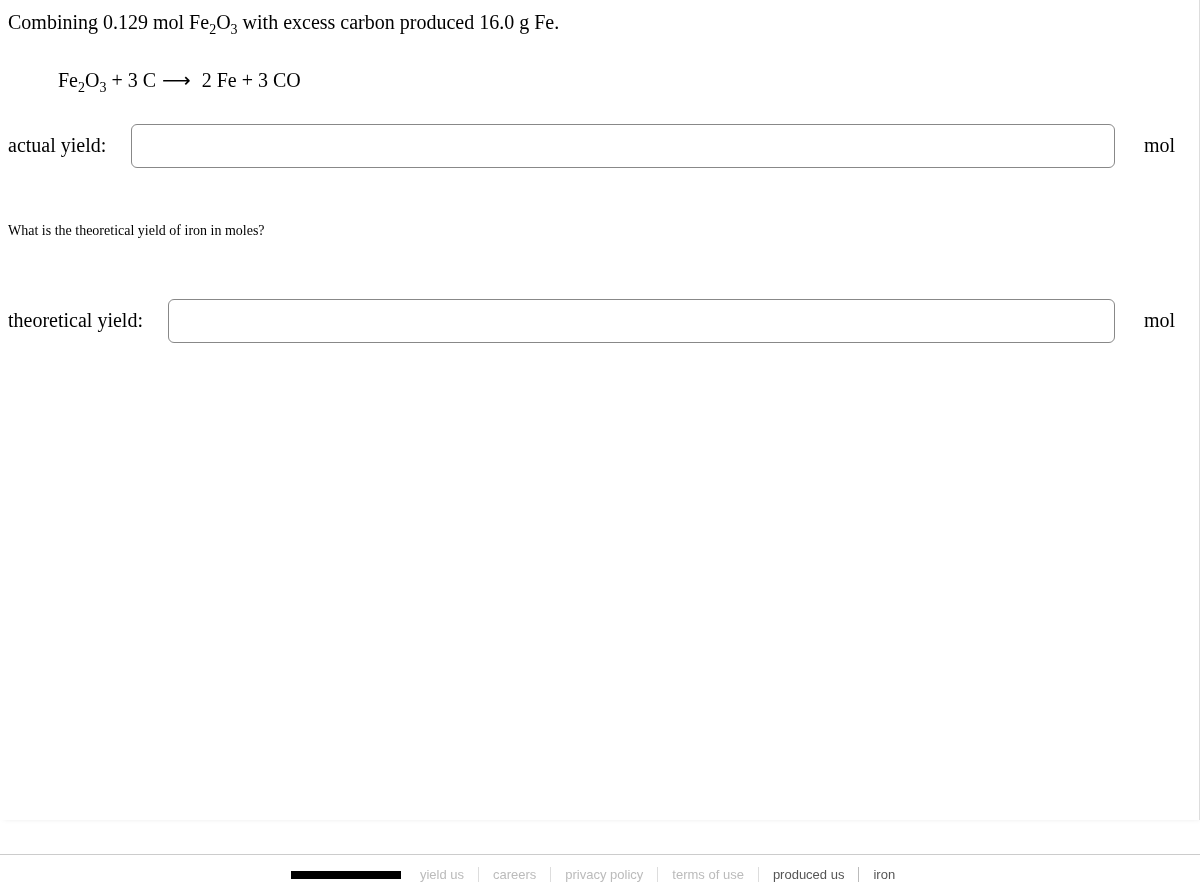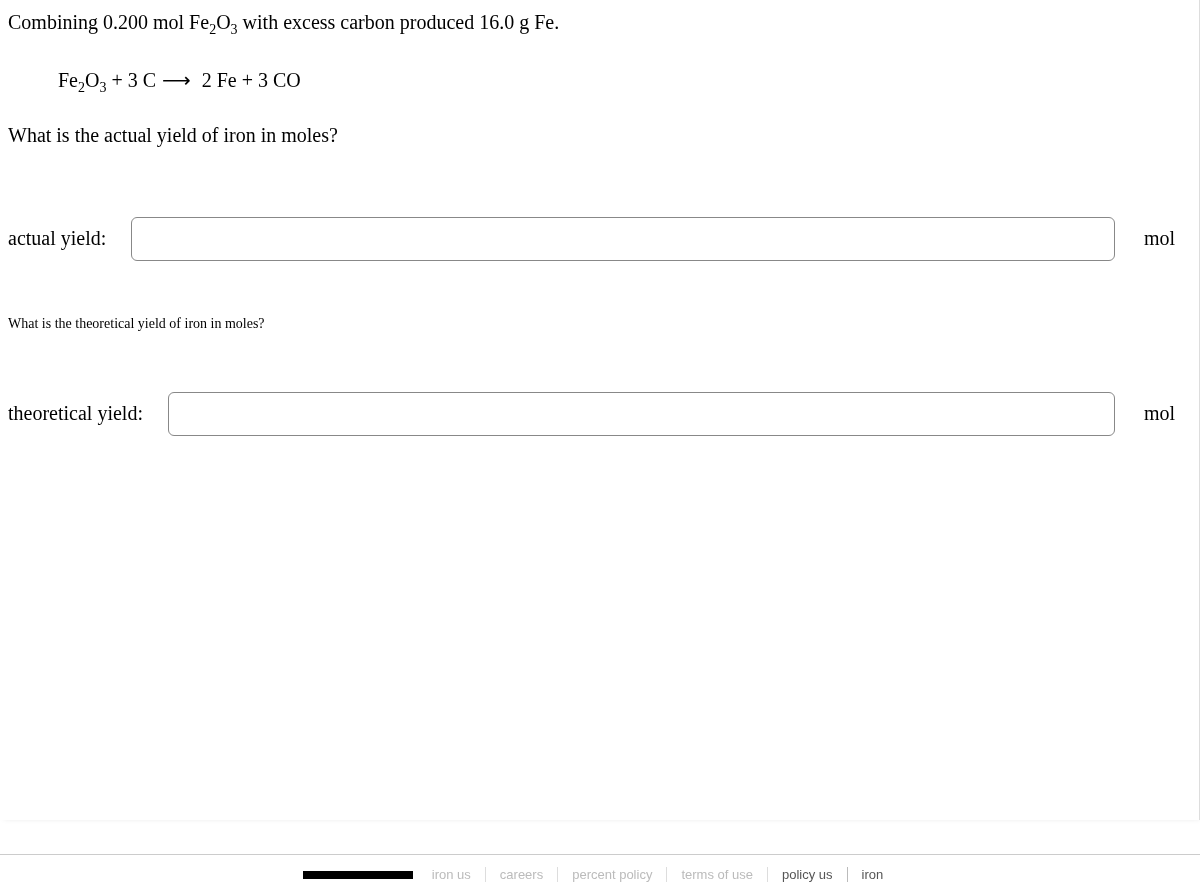--- a/index.html
+++ b/index.html
@@ -120,28 +120,27 @@
     .shadow-edge {
       box-shadow: 2px 0 6px -2px rgba(0,0,0,0.15);
     }
   </style>
 </head>
 <body>
 
 <div class="content-area shadow-edge">
 
   <div class="problem-text">
-    <span>Combining 0.200 mol Fe</span><sub>2</sub><span>O</span><sub>3</sub><span> with excess carbon produced 16.0 g Fe.</span>
+    <span>Combining 0.129 mol Fe</span><sub>2</sub><span>O</span><sub>3</sub><span> with excess carbon produced 16.0 g Fe.</span>
   </div>
 
   <div class="equation">
     <span>Fe</span><sub>2</sub><span>O</span><sub>3</sub><span> + 3 C</span><span class="arrow">⟶</span><span> 2 Fe + 3 CO</span>
   </div>
 
-  <div class="question-text">What is the actual yield of iron in moles?</div>
 
   <div class="input-row">
     <span class="input-label">actual yield:</span>
     <input type="text" class="answer-input" style="">
     <span class="unit-label">mol</span>
   </div>
 
   <div class="question-text-2">What is the theoretical yield of iron in moles?</div>
 
   <div class="input-row">
@@ -150,20 +149,20 @@
     <span class="unit-label">mol</span>
   </div>
 
 
 
 </div>
 
 <div class="footer">
   <div class="footer-links">
     <span class="footer-redacted"></span>
-    <span class="footer-faded">iron us</span>
+    <span class="footer-faded">yield us</span>
     <span class="footer-faded">careers</span>
-    <span class="footer-faded">percent policy</span>
+    <span class="footer-faded">privacy policy</span>
     <span class="footer-faded">terms of use</span>
-    <a class="footer-link">policy us</a>
+    <a class="footer-link">produced us</a>
     <a class="footer-link">iron</a>
   </div>
 </div>
 
 </body></html>

